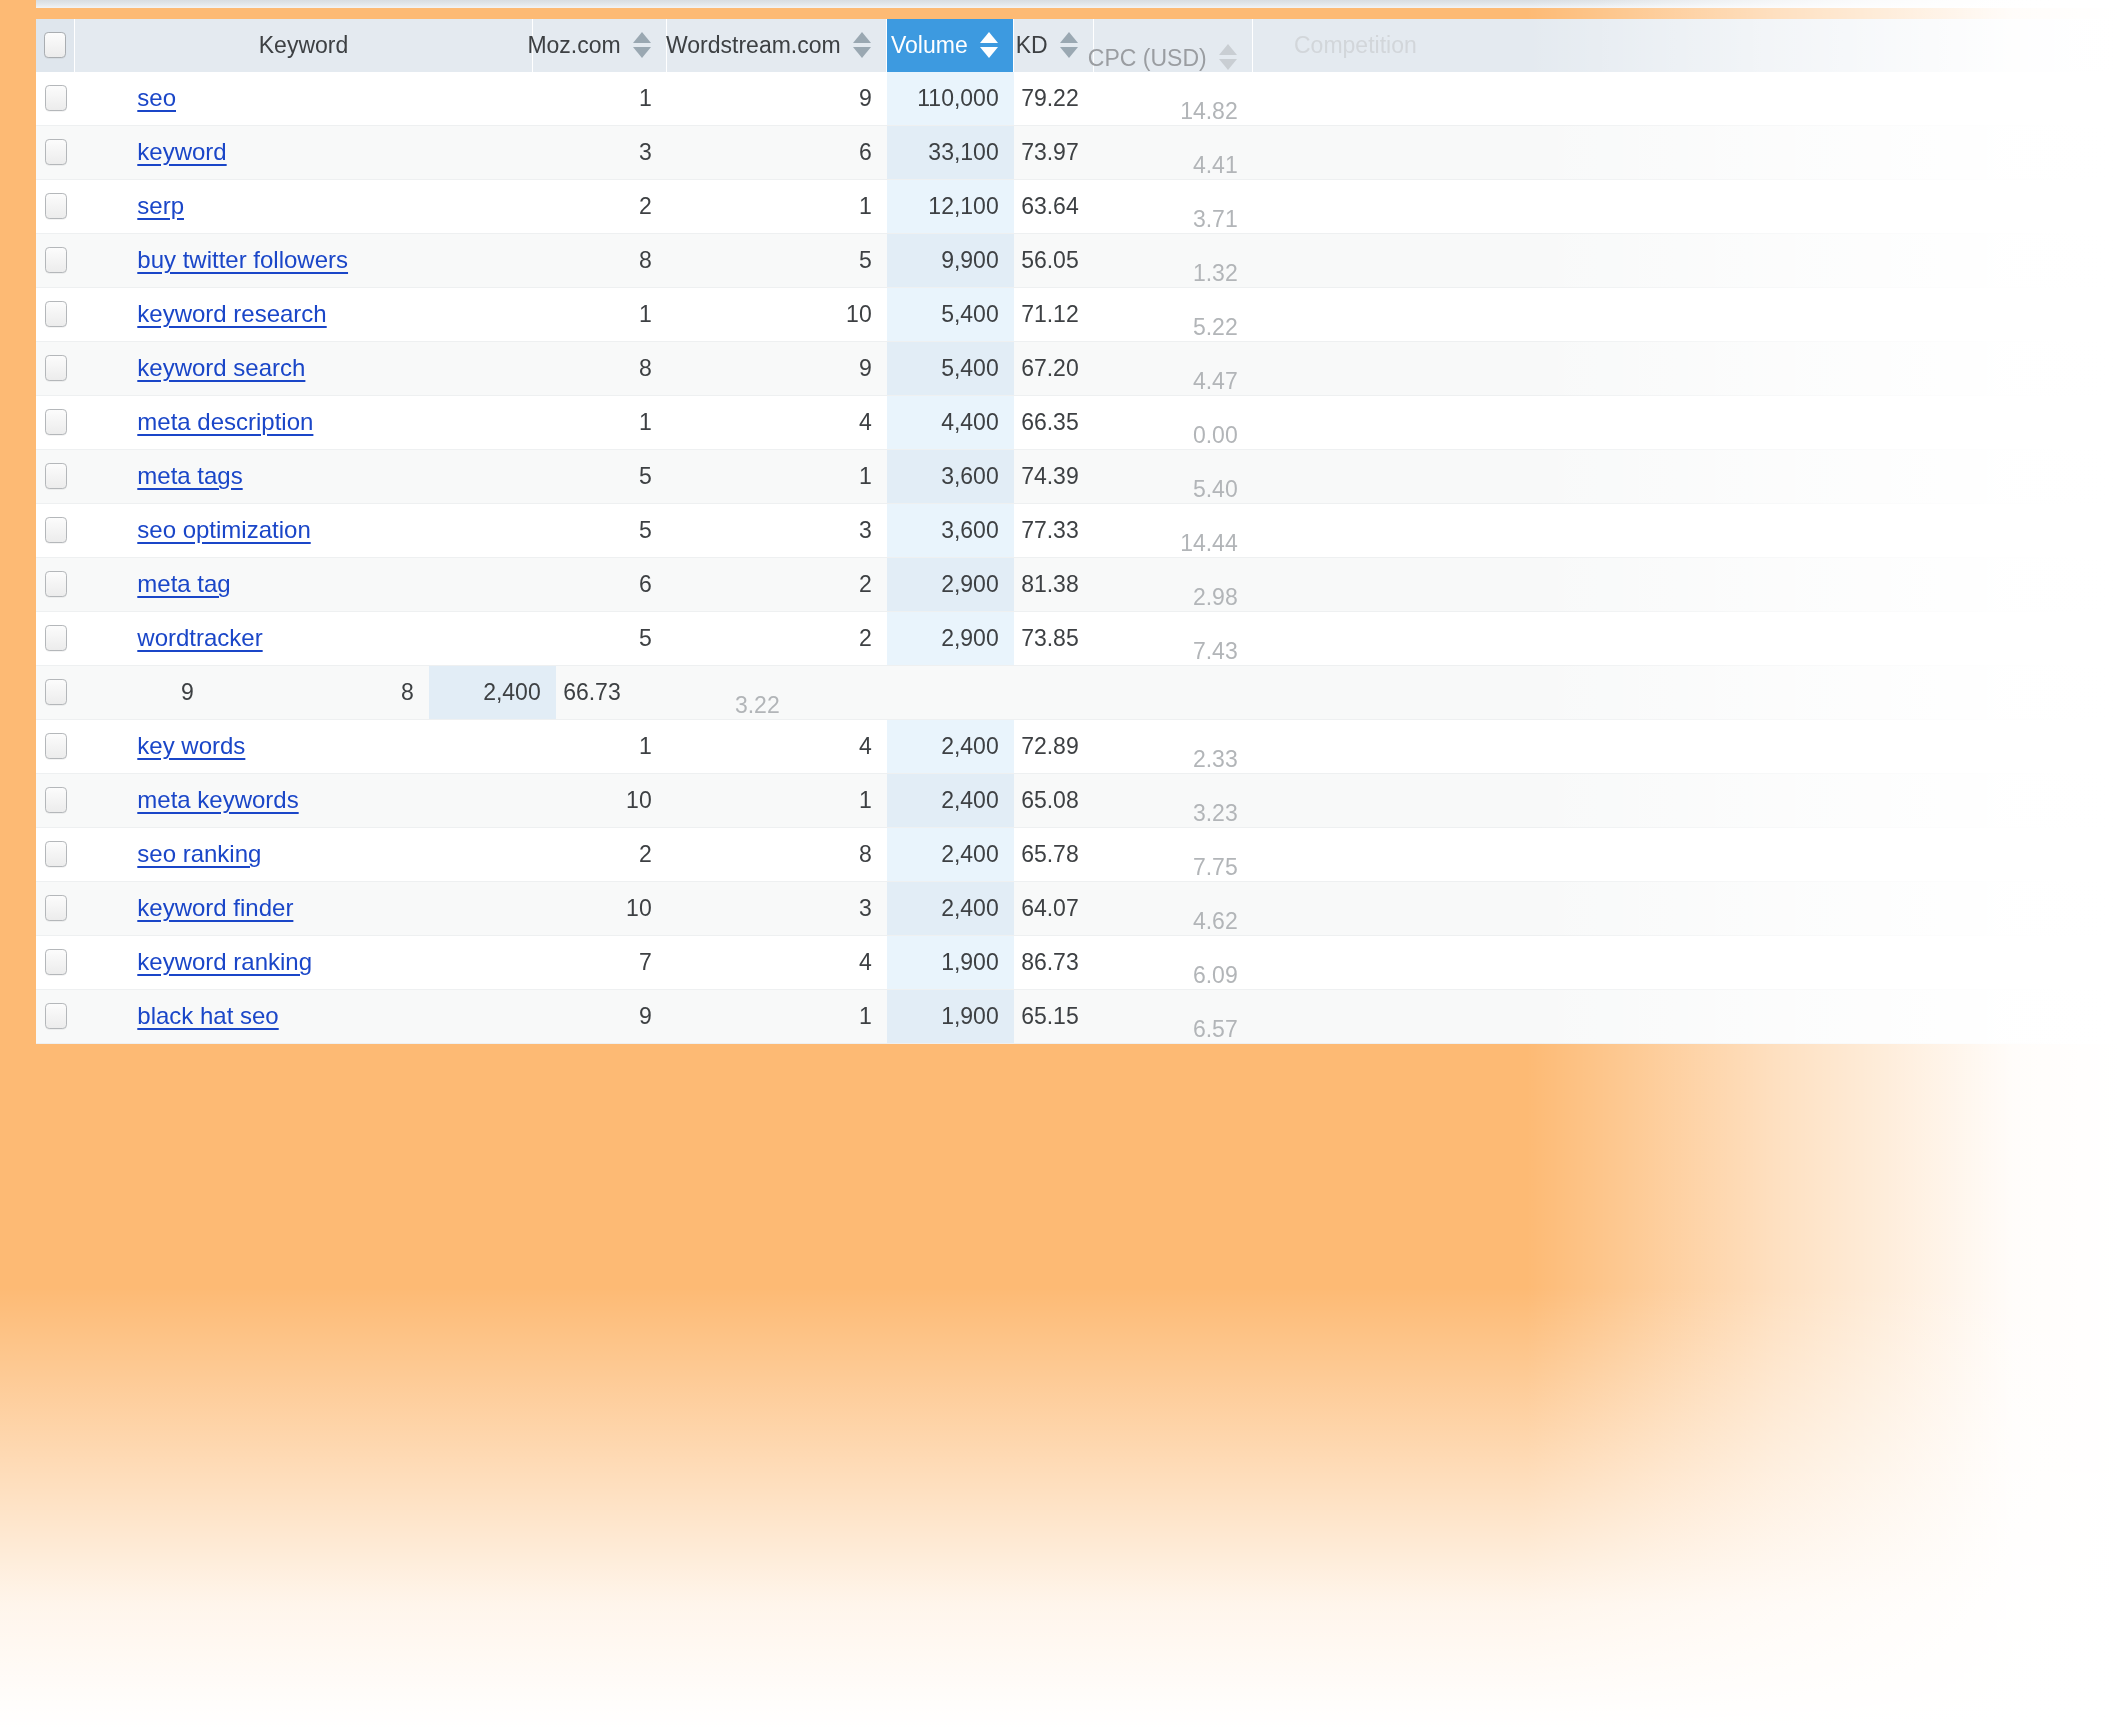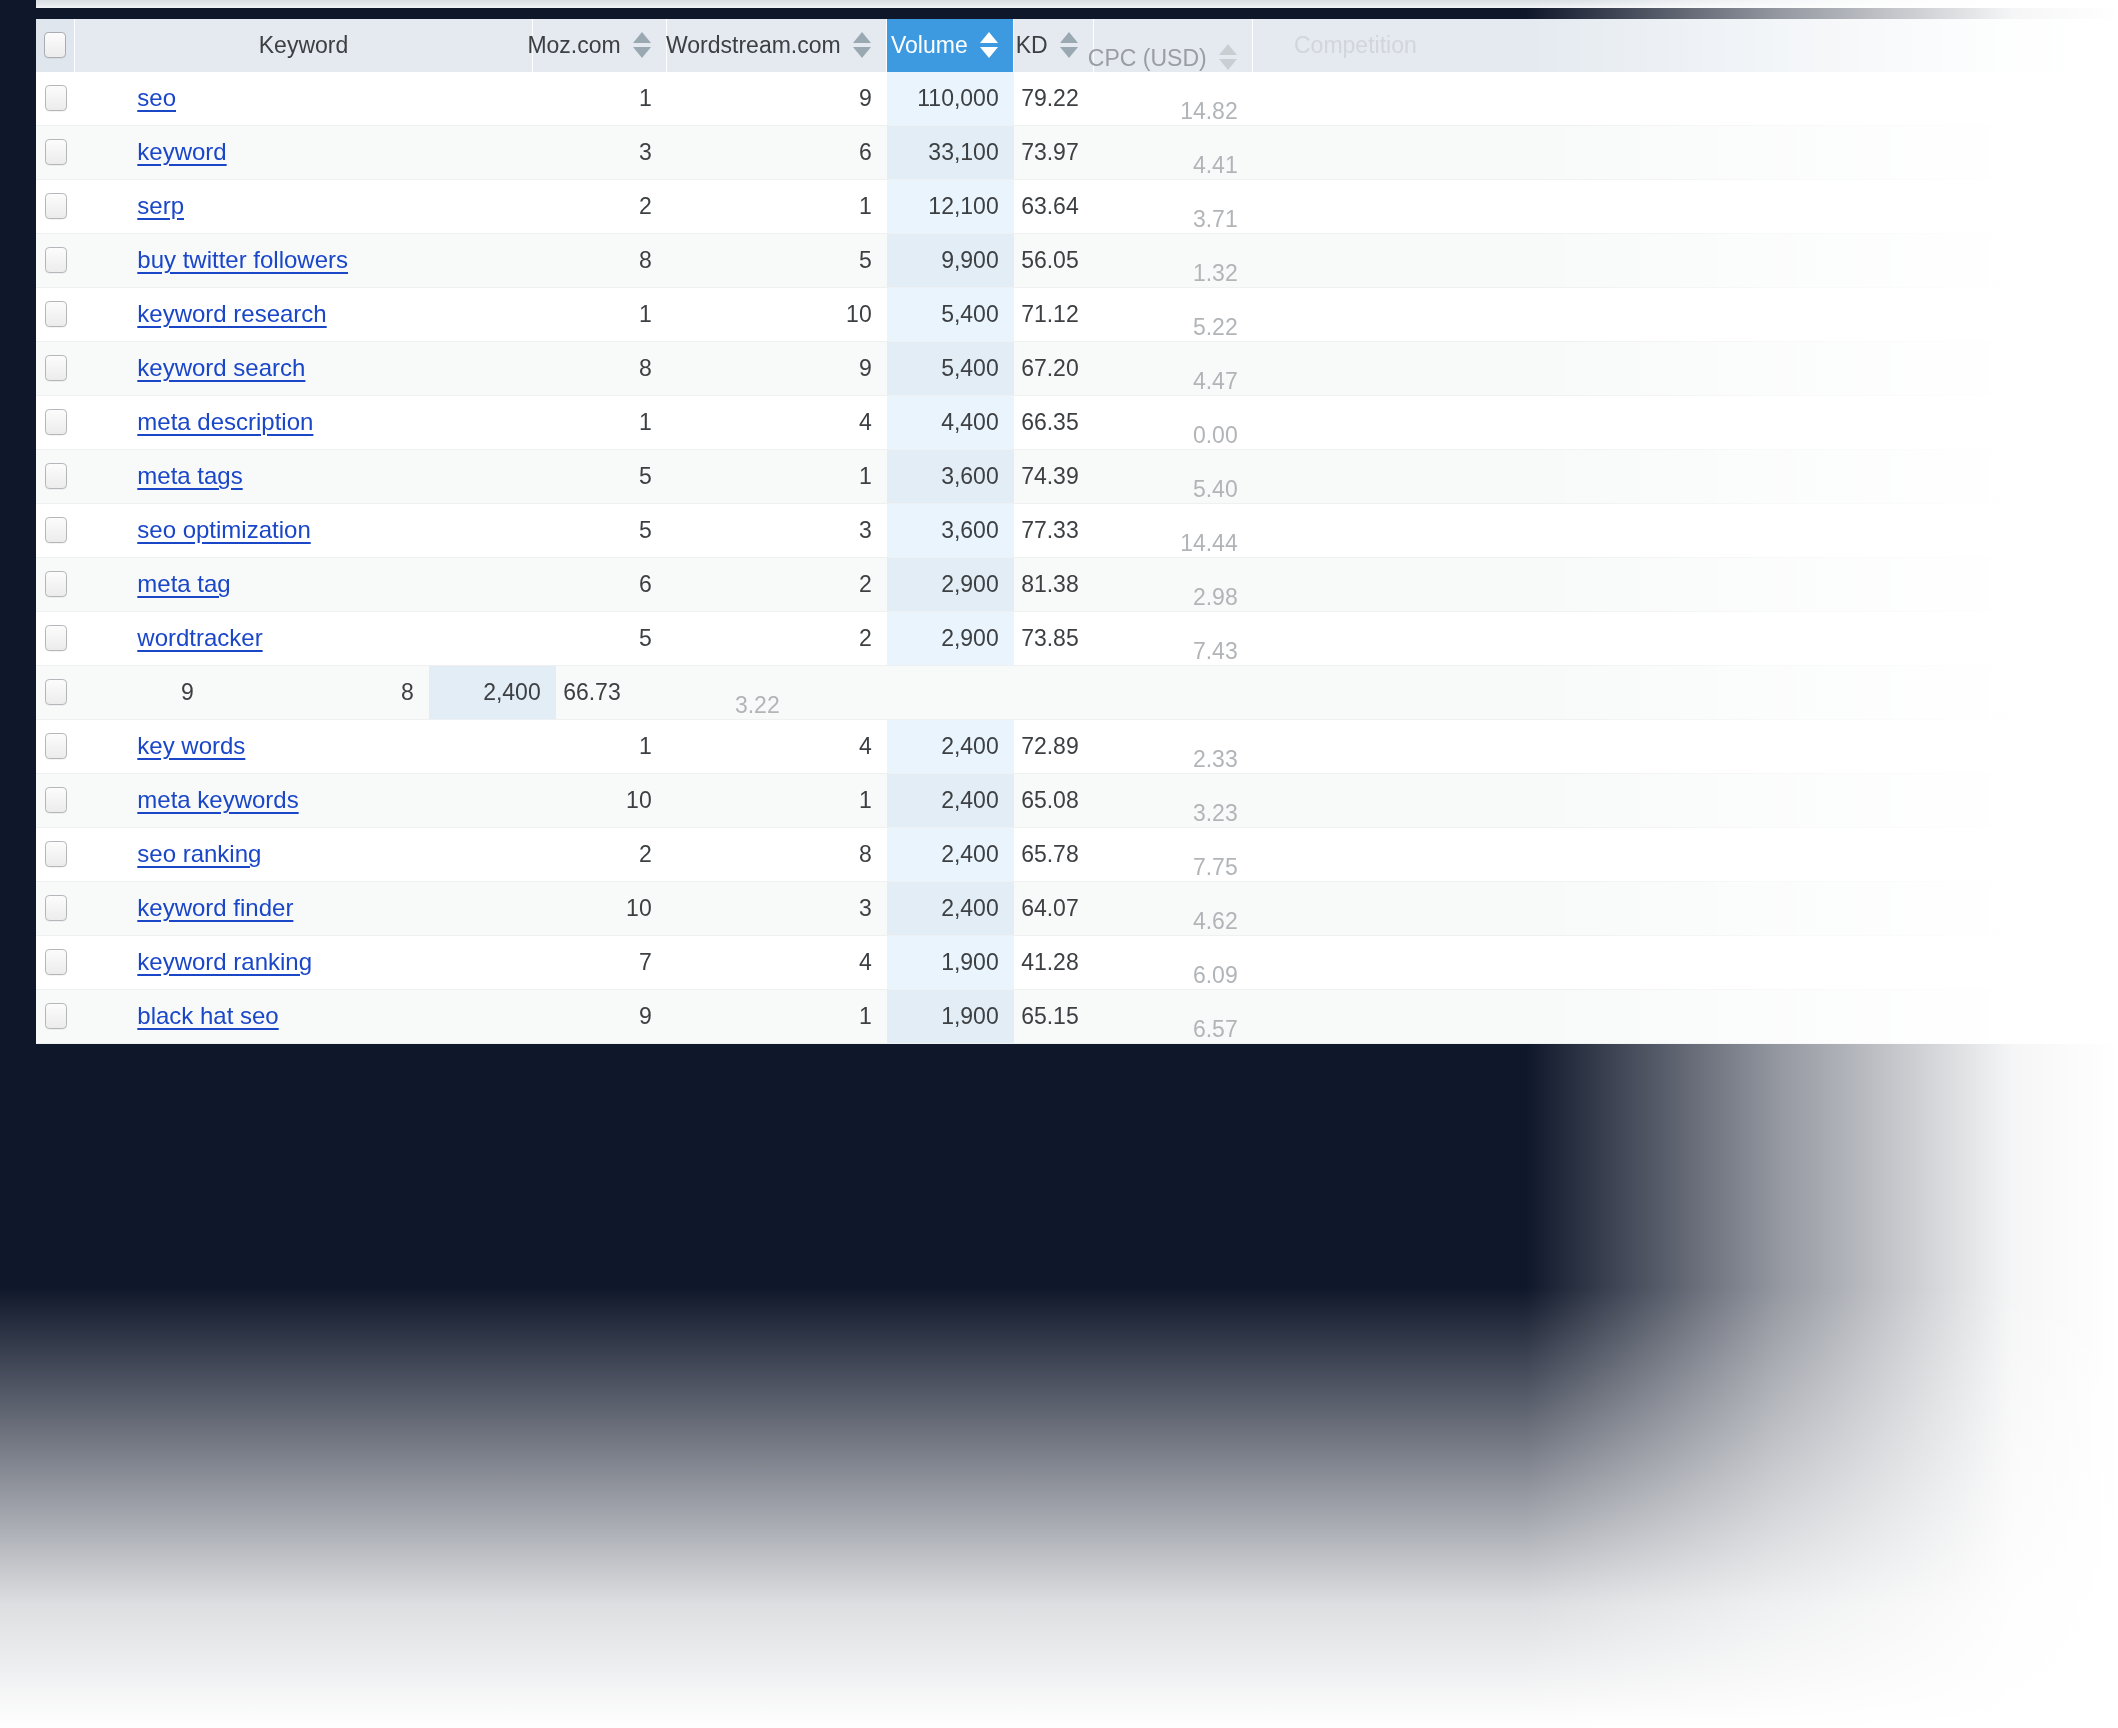--- a/index.html
+++ b/index.html
@@ -2,21 +2,21 @@
 <html style="font-size:13.6px"><head>
 <meta charset="utf-8">
 <style>
   * { box-sizing: border-box; margin: 0; padding: 0; }
   html, body {
     width: 2119px; height: 1728px;
     background: #ffffff;
     font-family: "Liberation Sans", sans-serif;
     overflow: hidden;
   }
-  #stage { position: relative; width: 2119px; height: 1728px; background: #0f172a; overflow: hidden; }
+  #stage { position: relative; width: 2119px; height: 1728px; background: #fdba74; overflow: hidden; }
 
   
   .top-strip {
     position: absolute; left: 36px; top: 0; width: 2083px; height: 7.6px;
     background: linear-gradient(to bottom, #d8dde2 0%, #e4e8ec 55%, #f2f4f6 100%);
   }
   .top-strip::after{
     content:""; position:absolute; right:0; top:0; width:525px; height:100%;
     background: linear-gradient(to right, rgba(255,255,255,0) 0%, #ffffff 88%);
   }
@@ -416,21 +416,21 @@
         <div class="row odd">
           <div class="td c-chk">
             <span class="cbx"></span>
           </div>
           <div class="td c-kw">
             <span class="kw-link">keyword ranking</span>
           </div>
           <div class="td c-moz right">7</div>
           <div class="td c-ws right">4</div>
           <div class="td c-vol right">1,900</div>
-          <div class="td c-kd right">41.28</div>
+          <div class="td c-kd right">86.73</div>
           <div class="td c-cpc right">6.09</div>
           <div class="td c-comp"></div>
         </div>
         <div class="row even">
           <div class="td c-chk">
             <span class="cbx"></span>
           </div>
           <div class="td c-kw">
             <span class="kw-link">black hat seo</span>
           </div>

